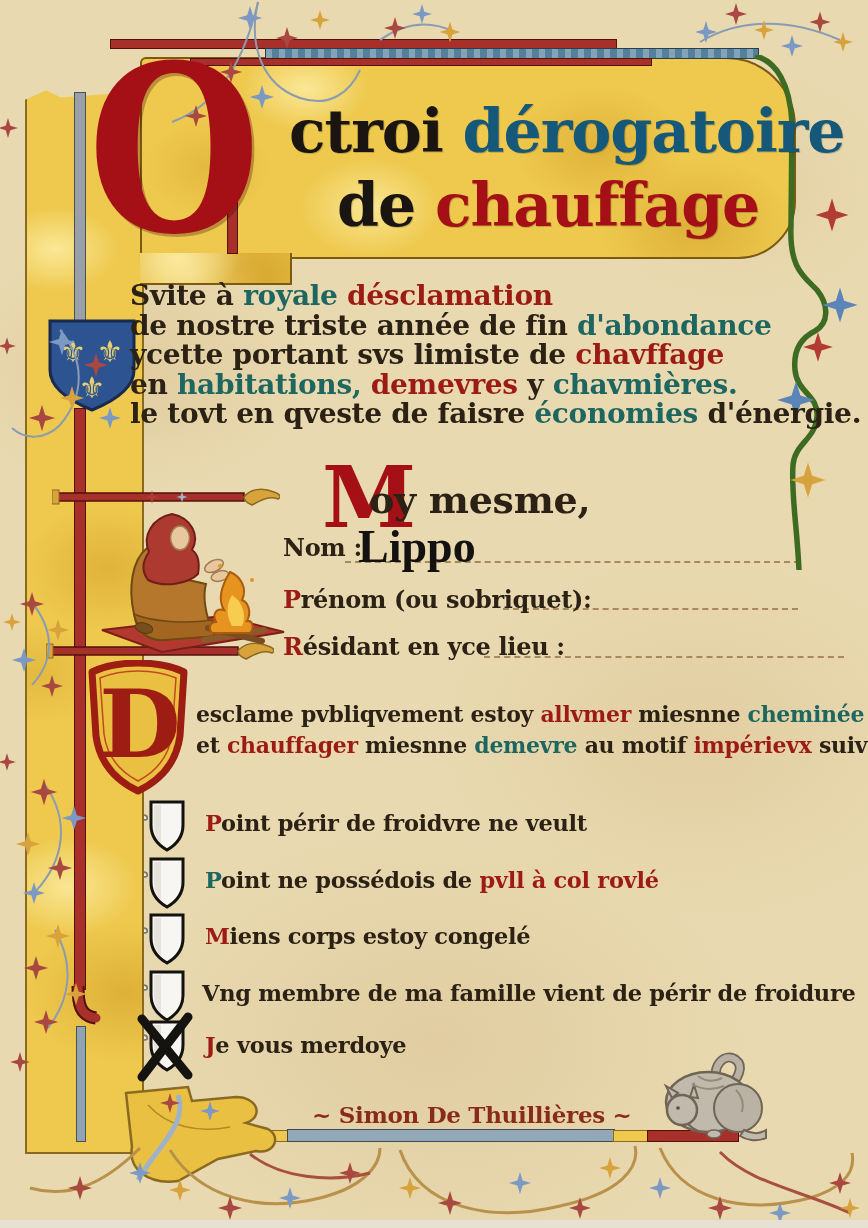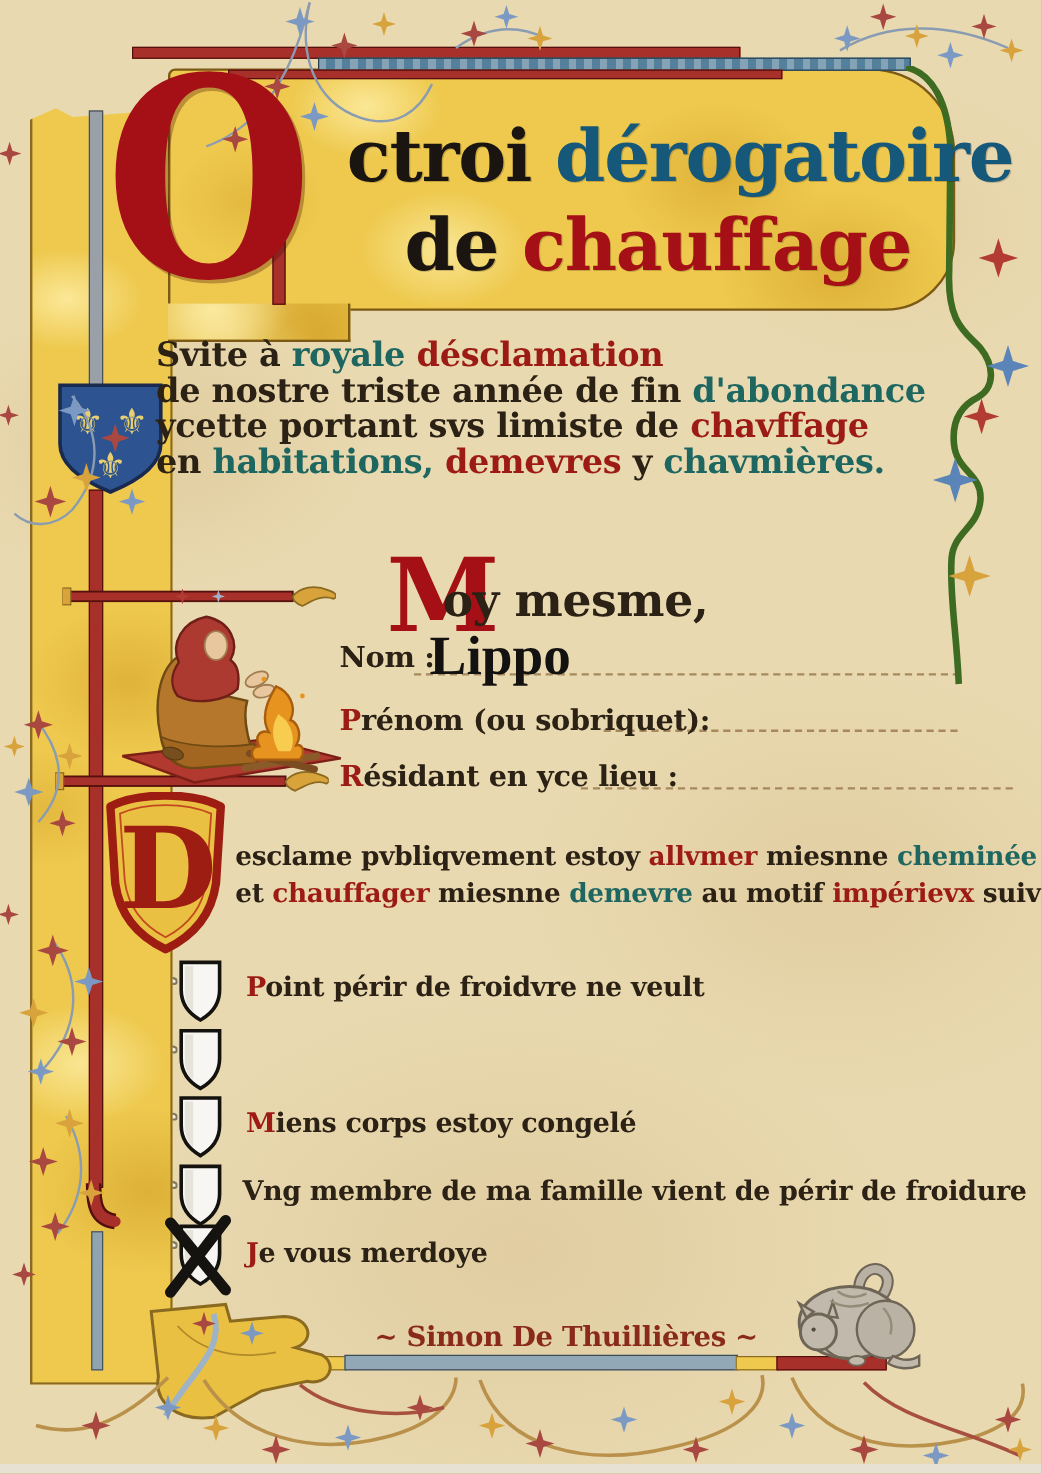--- a/index.html
+++ b/index.html
@@ -266,20 +266,21 @@
 
   <div class="abs goth title-dropcap">O</div>
   <div class="abs goth title-l1"><span class="c-black">ctroi </span><span class="c-blue">dérogatoire</span></div>
   <div class="abs goth title-l2"><span class="c-black">de </span><span class="c-titlered">chauffage</span></div>
 
   <div class="abs intro goth">
     <div><span class="c-ink">Svite à </span><span class="c-teal">royale </span><span class="c-red">désclamation</span></div>
     <div><span class="c-ink">de nostre triste année de fin </span><span class="c-teal">d'abondance</span></div>
     <div><span class="c-ink">ycette portant svs limiste de </span><span class="c-red">chavffage</span></div>
     <div><span class="c-ink">en </span><span class="c-teal">habitations,</span><span class="c-ink"> </span><span class="c-red">demevres</span><span class="c-ink"> y </span><span class="c-teal">chavmières.</span></div>
+    <div><span class="c-ink">le tovt en qveste de faisre </span><span class="c-teal">économies</span><span class="c-ink"> d'énergie.</span></div>
   </div>
 
   <div class="abs goth sal-cap">M</div>
   <div class="abs goth sal-rest c-ink">oy mesme,</div>
 
   <div class="abs goth flabel" style="left:283px;top:533px"><span class="c-ink">N</span><span class="c-ink">om :</span></div>
   <div class="dashline" style="left:345px;top:561px;width:455px"></div>
   <div class="abs goth flabel" style="left:283px;top:585px"><span class="c-red">P</span><span class="c-ink">rénom (ou sobriquet):</span></div>
 
   <div class="abs typed" style="left:358px;top:520px;font-size:46px;color:#141210;z-index:4">Lippo</div>
@@ -303,20 +304,21 @@
     <div class="abs goth check-label" style="left:205px;top:11px"><span class="c-red">P</span><span class="c-ink">oint périr de froidvre ne veult</span></div>
   </div>
   <div class="abs check-row" style="top:856px">
     <svg class="abs" style="left:104px;top:8px;width:44px;height:46px" viewBox="0 0 48 50">
         <use href="#manicule"></use>
       </svg>
     <svg class="abs" style="left:148px;top:0;width:38px;height:54px" viewBox="0 0 38 54">
         <use href="#shieldbox"></use>
       </svg>
 
+    <div class="abs goth check-label" style="left:205px;top:11px"><span class="c-teal">P</span><span class="c-ink">oint ne possédois de </span><span class="c-red">pvll à col rovlé</span></div>
   </div>
   <div class="abs check-row" style="top:912px">
     <svg class="abs" style="left:104px;top:8px;width:44px;height:46px" viewBox="0 0 48 50">
         <use href="#manicule"></use>
       </svg>
     <svg class="abs" style="left:148px;top:0;width:38px;height:54px" viewBox="0 0 38 54">
         <use href="#shieldbox"></use>
       </svg>
 
     <div class="abs goth check-label" style="left:205px;top:11px"><span class="c-red">M</span><span class="c-ink">iens corps estoy congelé</span></div>

